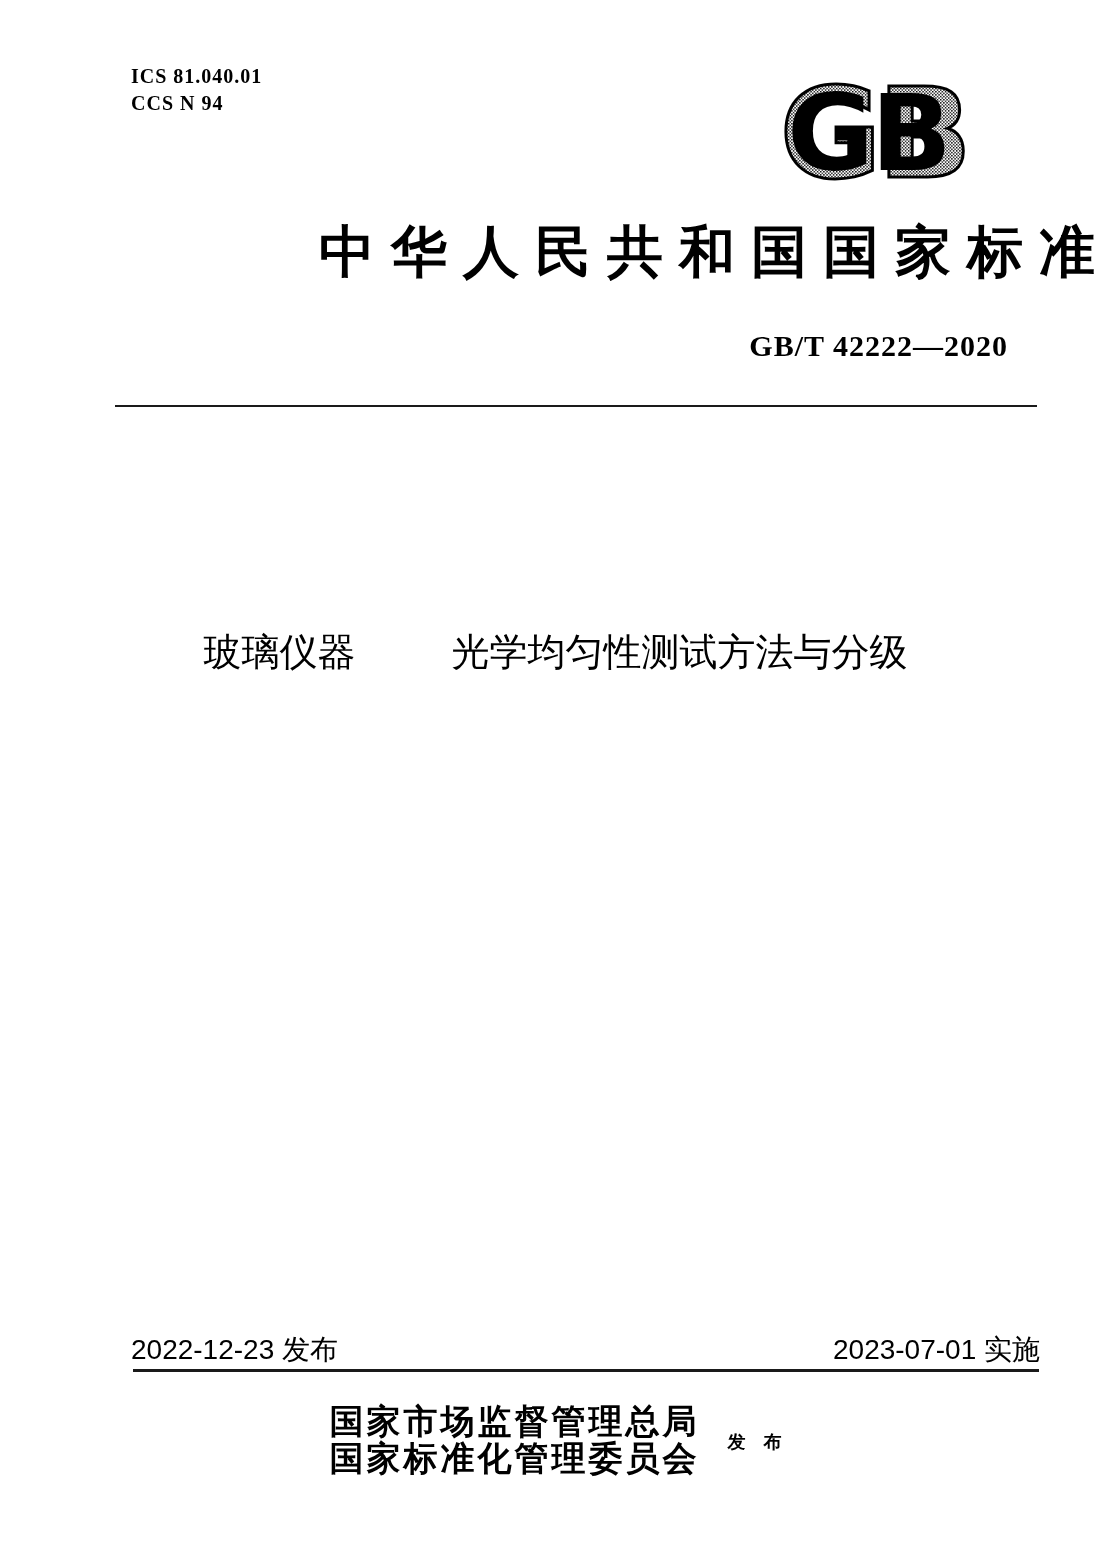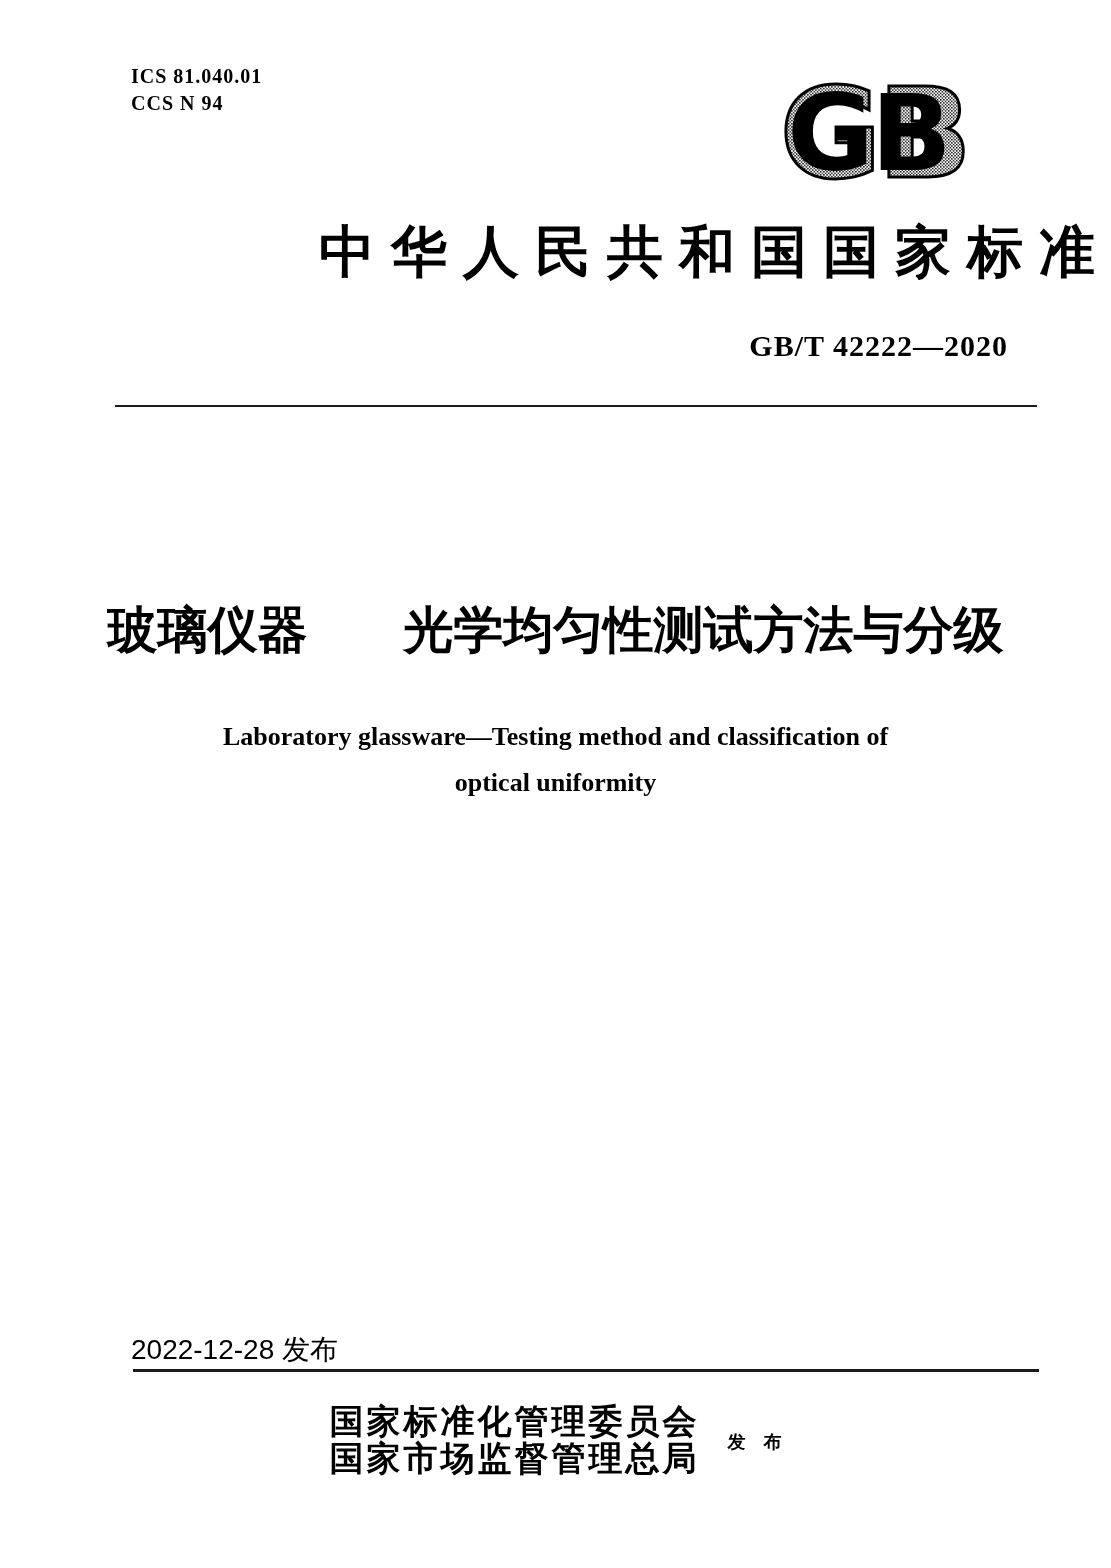--- a/index.html
+++ b/index.html
@@ -68,26 +68,26 @@
     top: 394px;
     width: 922px;
     height: 2px;
     background: #1a1a1a;
   }
 
   
   .title-cn {
     position: absolute;
     left: 0;
-    top: 586px;
+    top: 616px;
     width: 100%;
     text-align: center;
     font-family: "Liberation Sans", sans-serif;
-    font-weight: bold;
-    font-size: 50px;
+    font-weight: normal;
+    font-size: 38px;
     white-space: nowrap;
   }
   .title-cn .gap { display: inline-block; width: 96px; }
 
   
   .title-en {
     position: absolute;
     left: 0;
     top: 703px;
     width: 100%;
@@ -173,32 +173,29 @@
   <div class="std-heading">中华人民共和国国家标准</div>
 
   <div class="std-number">GB/T 42222—2020</div>
 
   <div class="rule-top"></div>
 
   <div class="title-cn">
     <span>玻璃仪器</span><span class="gap"></span><span>光学均匀性测试方法与分级</span>
   </div>
 
-  <div class="title-en">
-    <div>Laboratory glassware—Testing method and classification of</div>
-    <div>optical uniformity</div>
-  </div>
 
   <div class="dates-row">
-    <span>2022-12-28 发布</span>
+    <span>2022-12-23 发布</span>
+    <span>2023-07-01 实施</span>
   </div>
 
   <div class="rule-bottom"></div>
 
   <div class="publisher-row">
     <div class="publisher-lines">
+      <div>国家市场监督管理总局</div>
       <div>国家标准化管理委员会</div>
-      <div>国家市场监督管理总局</div>
     </div>
     <div class="publish-label">发　布</div>
   </div>
 
 </div>
 
 </body></html>

